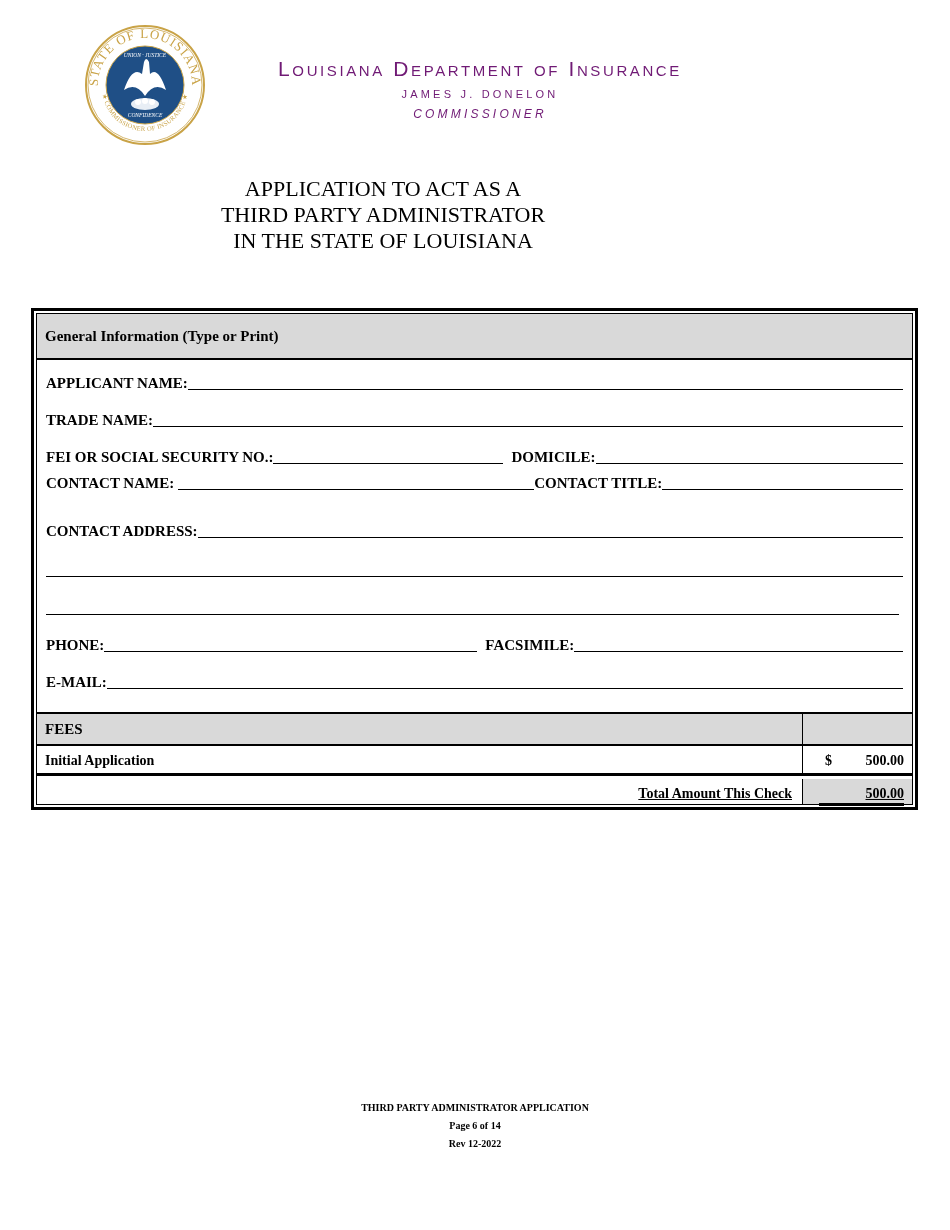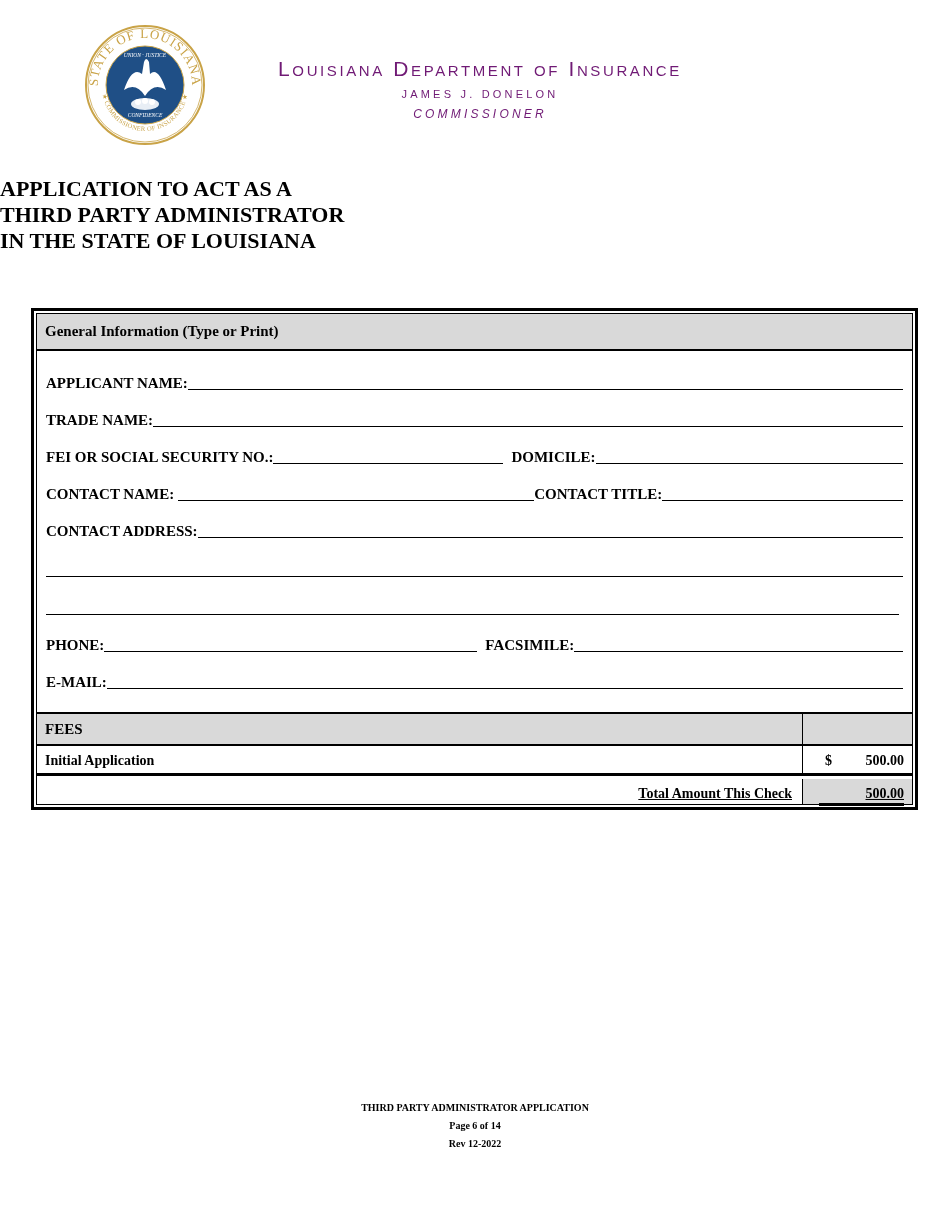--- a/index.html
+++ b/index.html
@@ -6,28 +6,28 @@
   html, body { width: 950px; height: 1230px; background: #ffffff; }
   body { position: relative; font-family: "Liberation Serif", "DejaVu Serif", serif; color: #000; overflow: hidden; }
 
   
   .seal { position: absolute; left: 84px; top: 24px; width: 122px; height: 122px; }
   .agency { position: absolute; left: 220px; top: 56px; width: 520px; text-align: center; color: #701a75; font-family: "Liberation Sans", "DejaVu Sans", sans-serif; }
   .agency-name { font-size: 21px; letter-spacing: 2.6px; line-height: 26px; font-variant: small-caps; text-transform: none; }
   .agency-sub { font-size: 11px; letter-spacing: 3.2px; line-height: 20px; margin-top: 2px; text-align: center; }
   .agency-sub2 { font-size: 12px; letter-spacing: 3.2px; line-height: 20px; margin-top: 0; font-style: italic; }
 
-  .title { position: absolute; left: 0; top: 176px; width: 766px; text-align: left; font-weight: bold; font-size: 22px; line-height: 26px; }
+  .title { position: absolute; left: 0; top: 176px; width: 766px; text-align: center; font-weight: normal; font-size: 22px; line-height: 26px; }
 
   
   .form-outer { position: absolute; left: 31px; top: 308px; width: 887px; height: 502px; border: 3px solid #000; }
   .form-inner { position: absolute; left: 2px; top: 2px; right: 2px; bottom: 2px; border: 1px solid #000; }
 
   .sec-header { position: absolute; left: 0; right: 0; background: #d9d9d9; border-bottom: 2px solid #000; font-weight: bold; font-size: 15px; padding-left: 8px; display: flex; align-items: center; }
-  .gen-header { top: 0; height: 37px; font-family: "Liberation Serif", serif; }
+  .gen-header { top: 0; height: 46px; font-family: "Liberation Serif", serif; }
 
   .row { position: absolute; left: 9px; right: 9px; height: 20px; display: flex; align-items: flex-end; font-weight: bold; font-size: 15px; white-space: nowrap; }
   .lbl { line-height: 18px; }
   .line { border-bottom: 1px solid #000; height: 14px; margin-bottom: 2px; }
   .grow { flex: 1; }
   .fullline { position: absolute; left: 9px; right: 9px; border-bottom: 1px solid #000; }
 
   .gen-divider { position: absolute; left: 0; right: 0; top: 398px; border-top: 2px solid #000; }
 
   .fees-header { top: 400px; height: 32px; }
@@ -100,21 +100,21 @@
       <span class="line grow"></span>
     </div>
 
     <div class="row" style="top:132px;">
       <span class="lbl">FEI OR SOCIAL SECURITY NO.:</span>
       <span class="line" style="width:230px;"></span>
       <span class="lbl" style="margin-left:8px;">DOMICILE:</span>
       <span class="line grow"></span>
     </div>
 
-    <div class="row" style="top:169px;">
+    <div class="row" style="top:158px;">
       <span class="lbl">CONTACT NAME:</span>
       <span class="line" style="width:356px; margin-left:4px;"></span>
       <span class="lbl">CONTACT TITLE:</span>
       <span class="line grow"></span>
     </div>
 
     <div class="row" style="top:206px;">
       <span class="lbl">CONTACT ADDRESS:</span>
       <span class="line grow"></span>
     </div>

